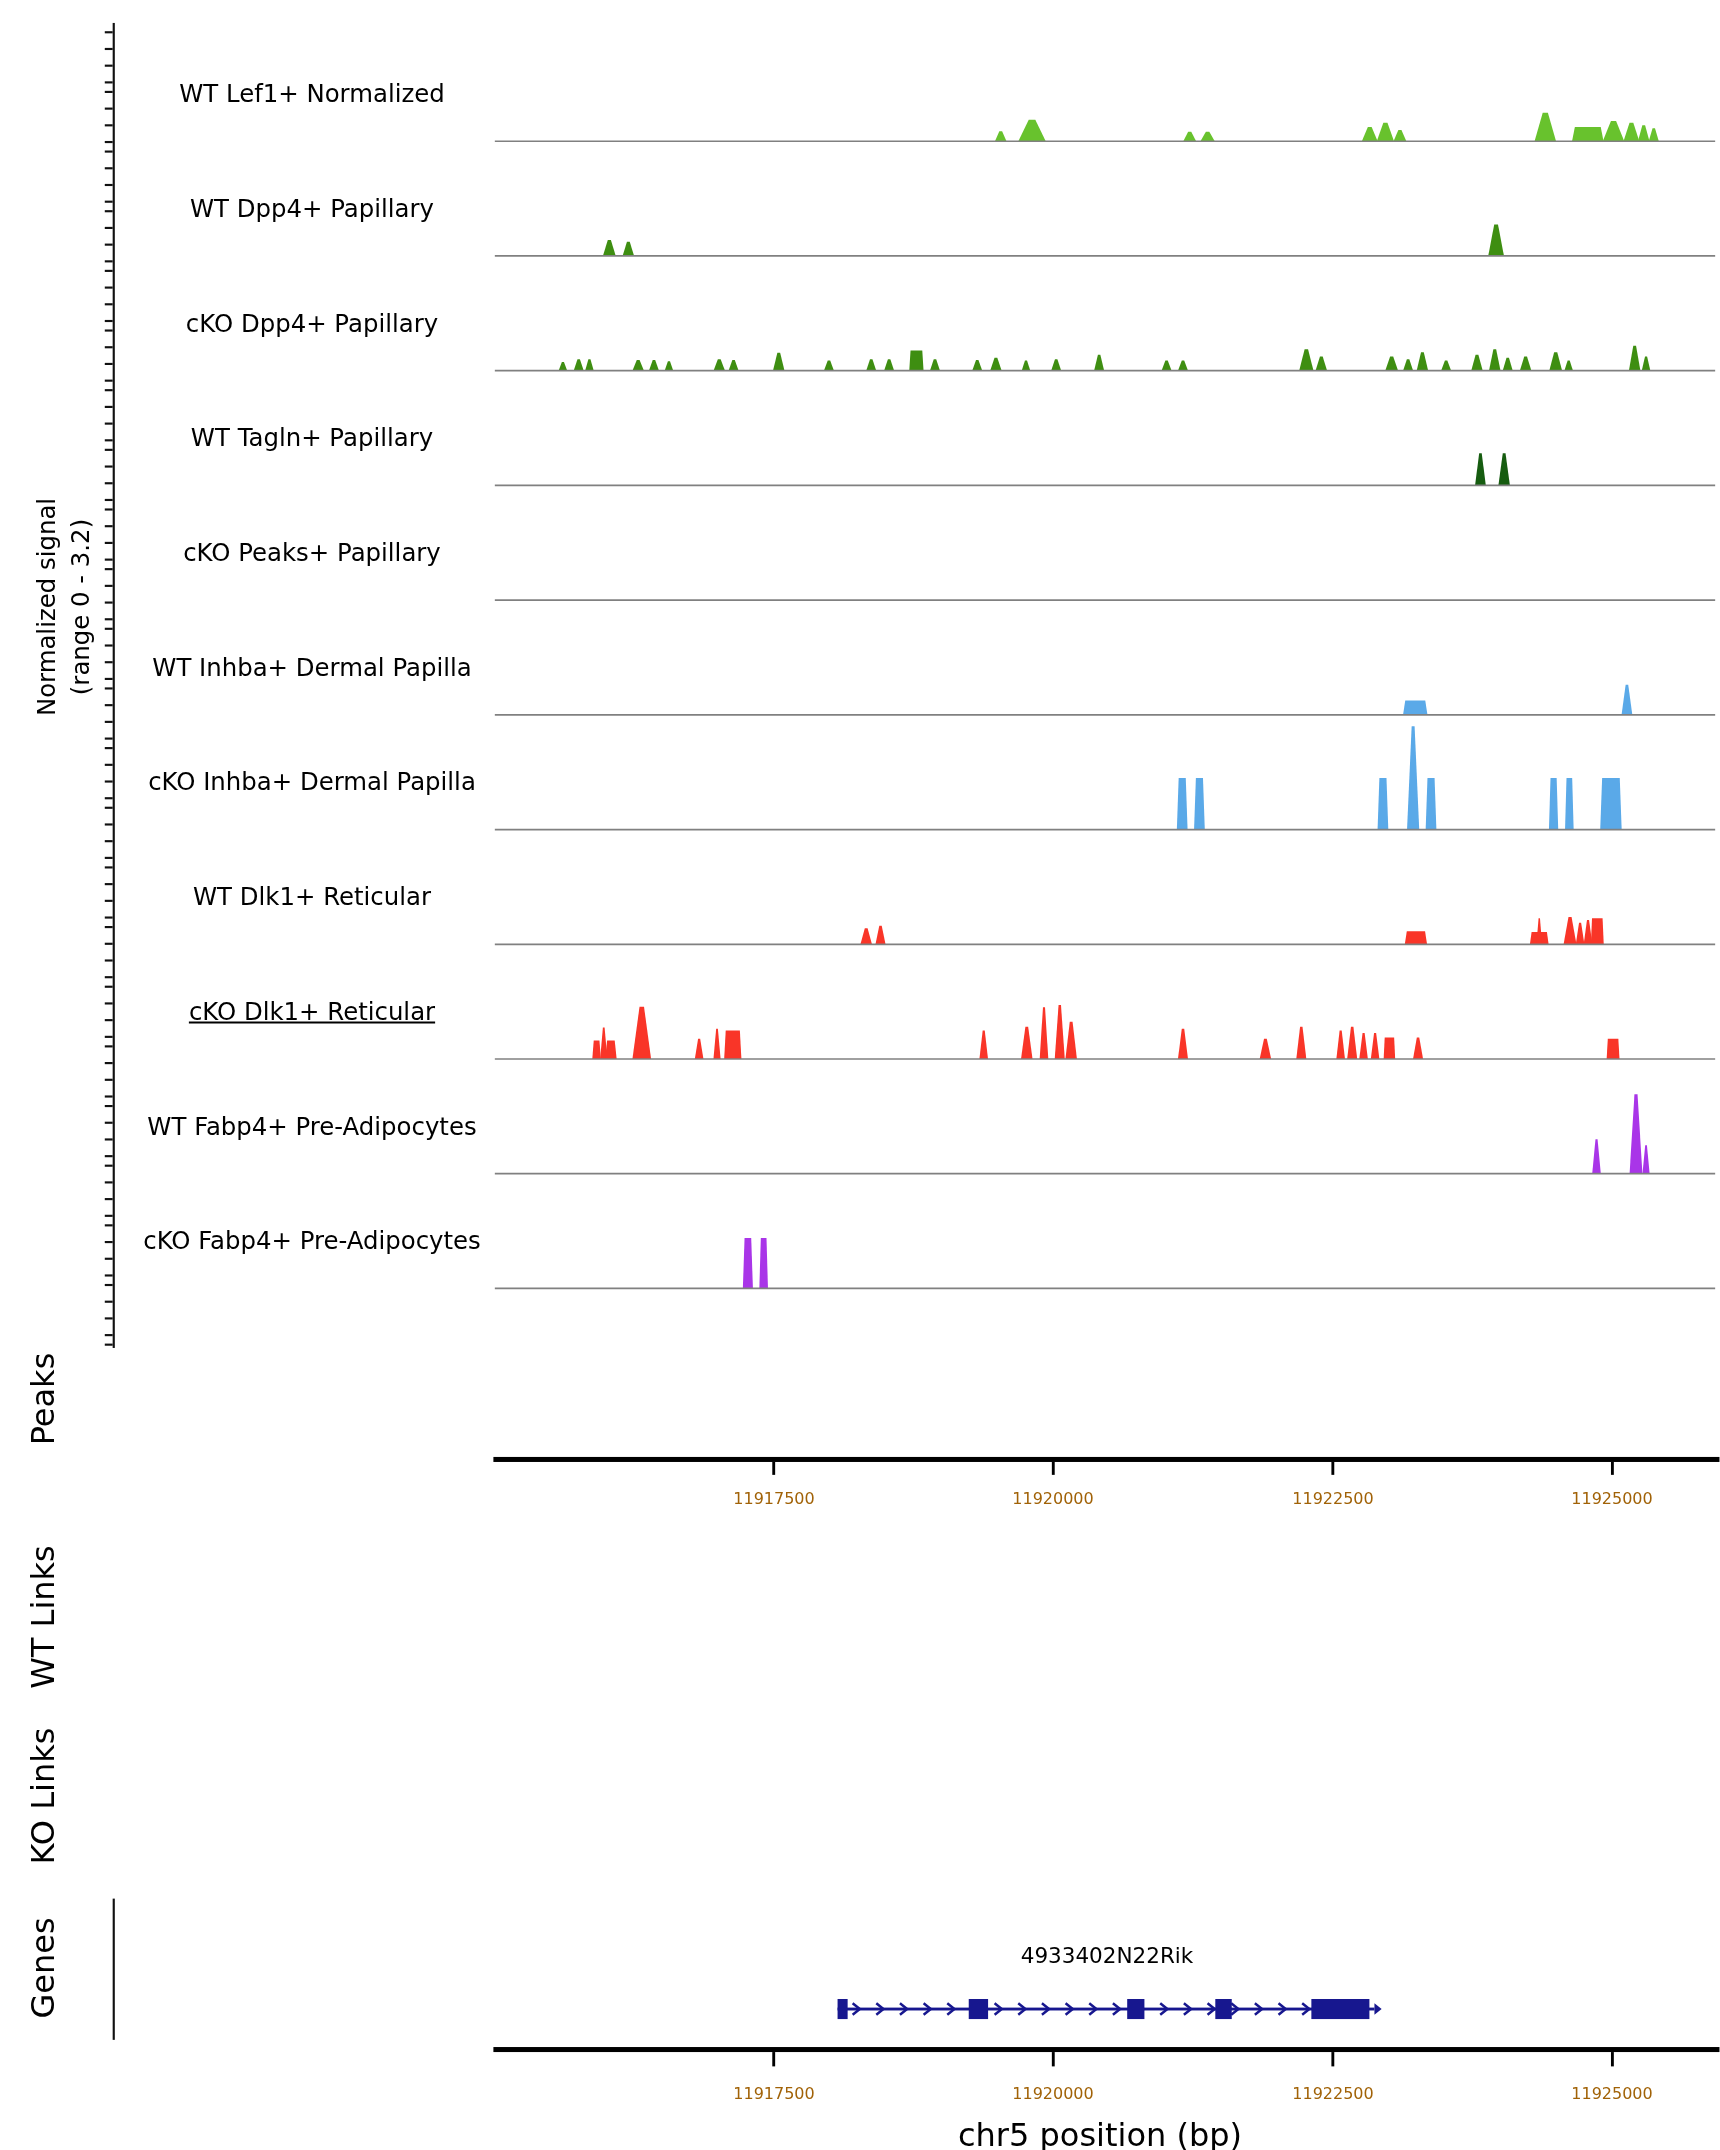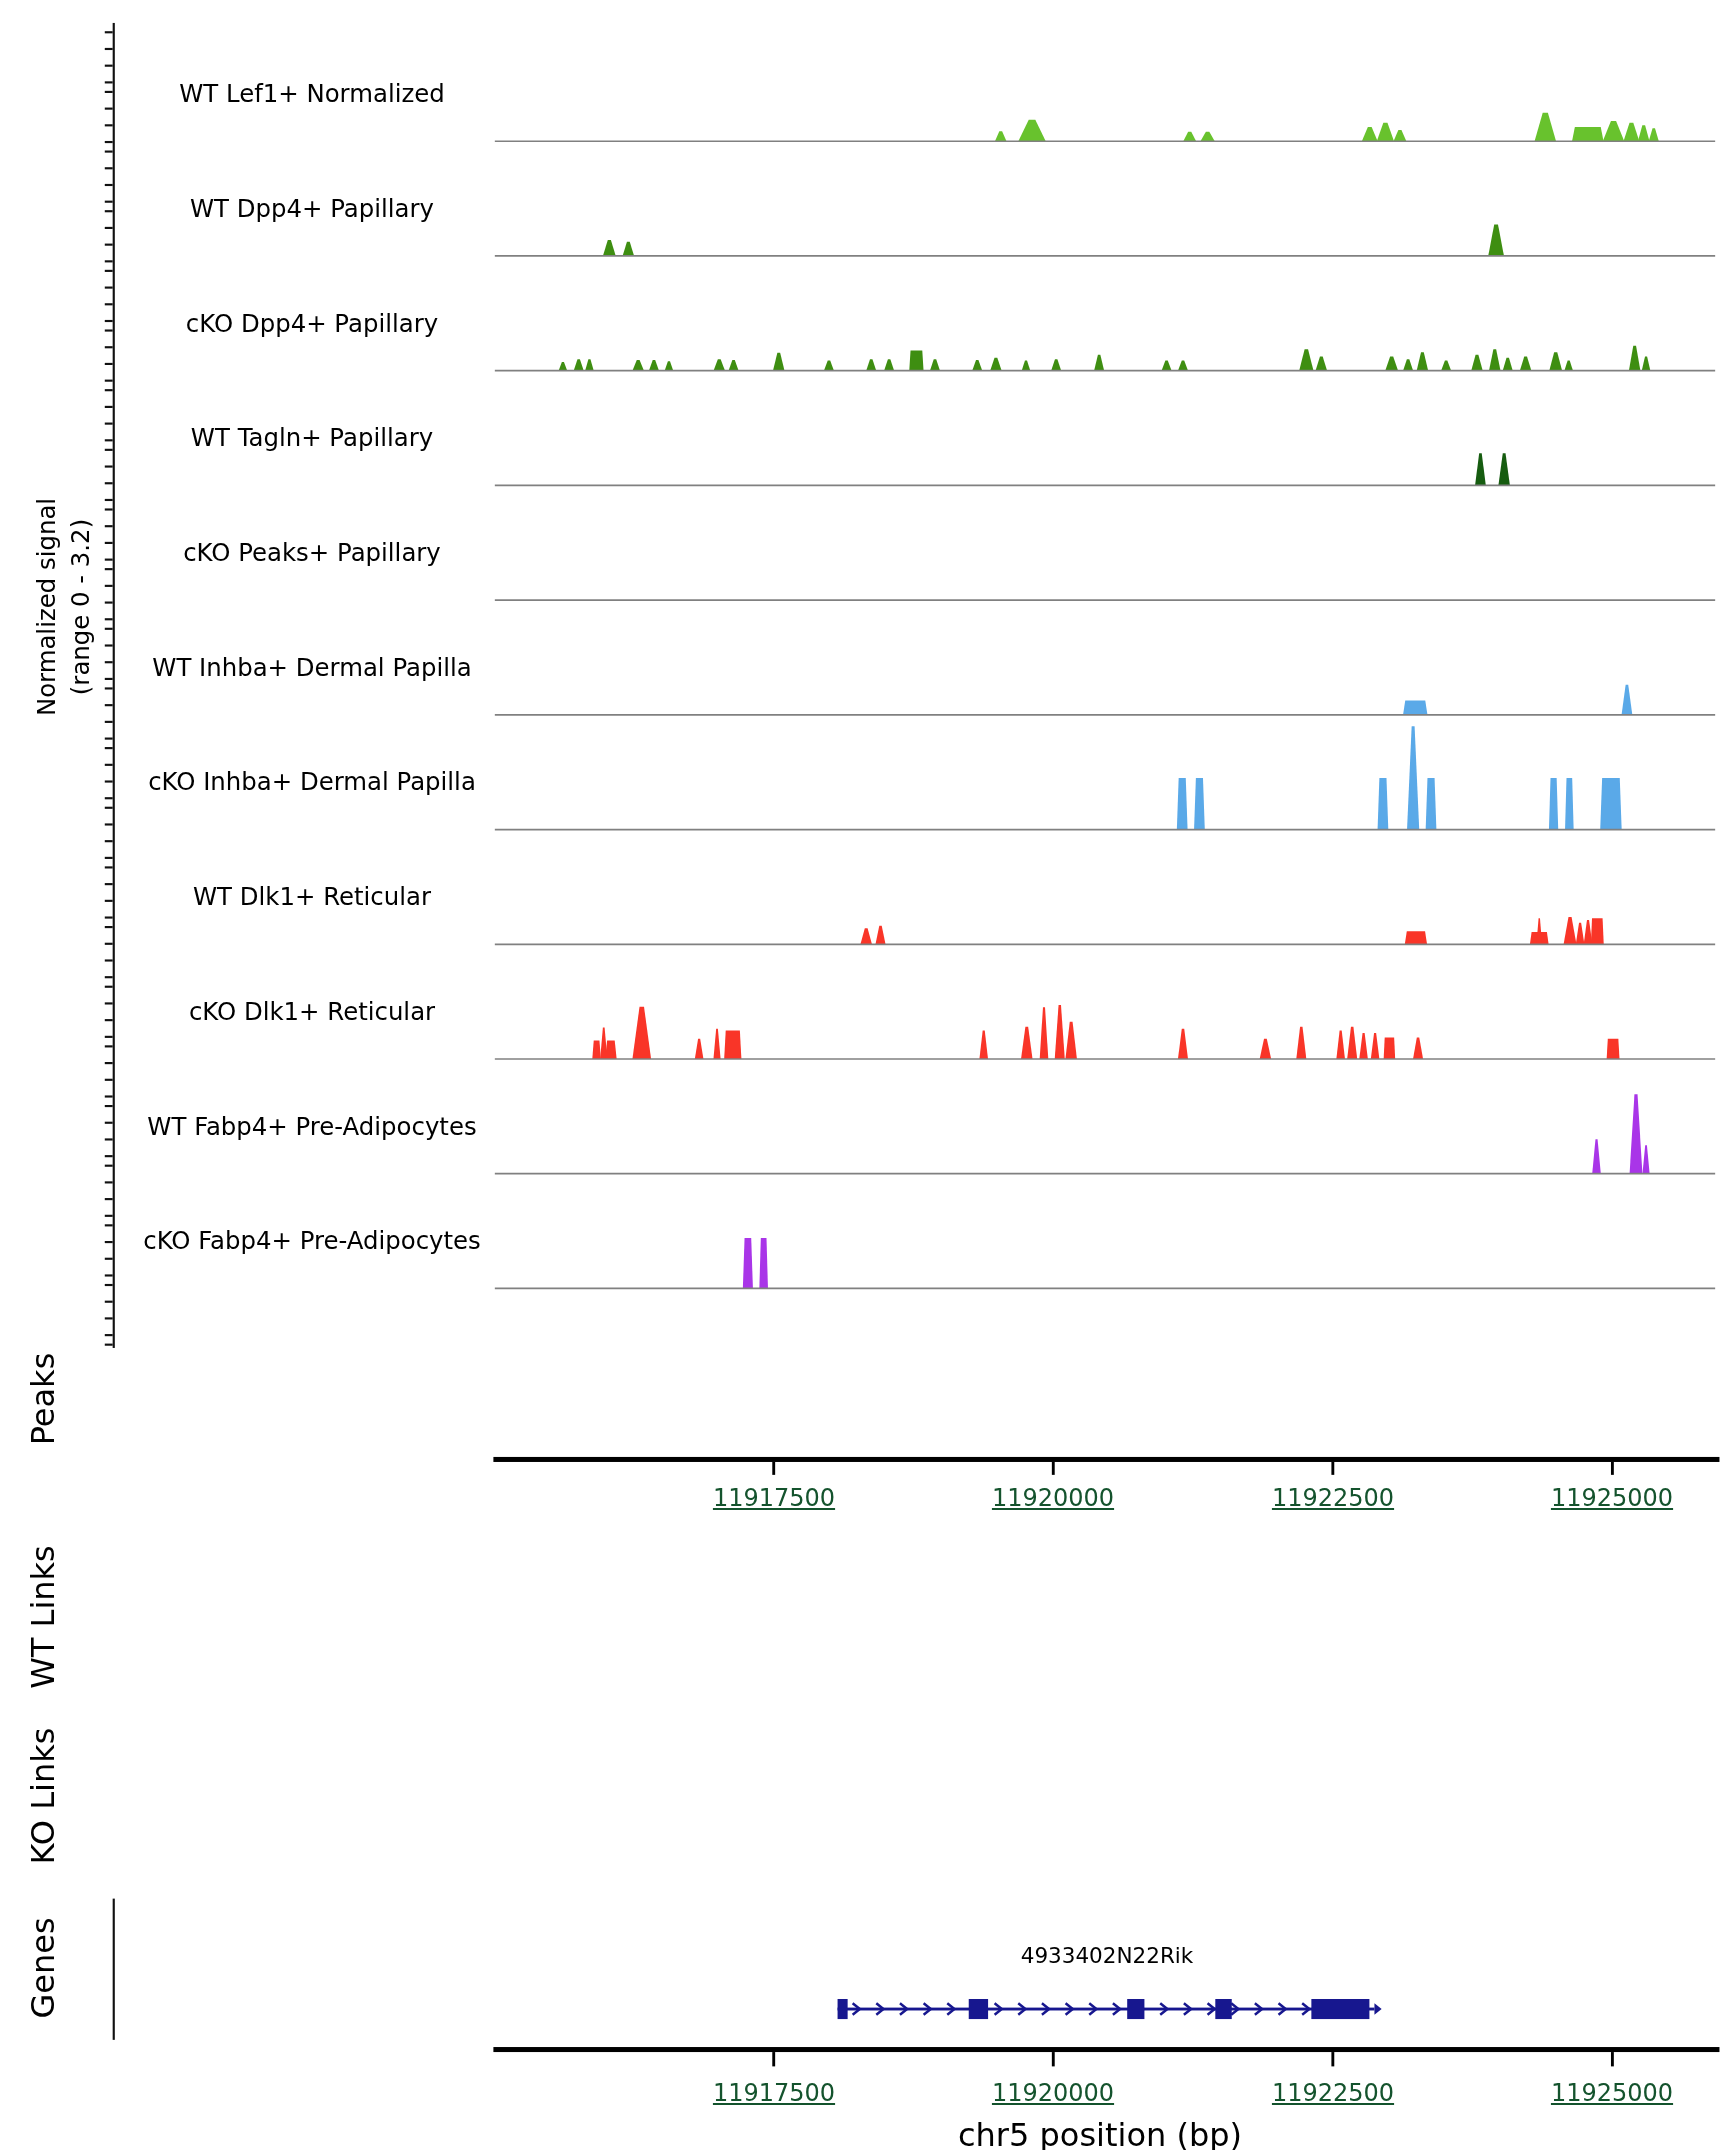--- a/index.html
+++ b/index.html
@@ -2,21 +2,21 @@
 <html style="font-size:11.5px"><head>
 <meta charset="utf-8">
 <style>
   html,body{margin:0;padding:0;background:#ffffff;}
   body{width:1721px;height:2151px;font-family:"DejaVu Sans","Liberation Sans",sans-serif;}
   .fig{position:relative;width:1721px;height:2151px;background:#fff;overflow:hidden;}
   #chart{position:absolute;left:0;top:0;}
   .lbl{position:absolute;transform:translate(-50%,-50%);white-space:nowrap;color:#000;}
   .rot{transform:translate(-50%,-50%) rotate(-90deg);}
   .track-lbl{font-size:24.4px;}
-  .tick-lbl{font-size:24px;color:#14532d;text-decoration:underline;}
+  .tick-lbl{font-size:16px;color:#a16207;}
   .sec-lbl{font-size:32px;}
   .ylab{font-size:24.4px;}
   .xlab{font-size:32px;}
   .gene-lbl{font-size:21.5px;}
 </style>
 </head>
 <body>
 
 <div class="fig">
 
@@ -297,21 +297,21 @@
   <div class="lbl rot ylab" style="left:80px;top:607px;">(range 0 - 3.2)</div>
 
   <div class="lbl track-lbl" style="left:312px;top:93px;">WT Lef1+ Normalized</div>
   <div class="lbl track-lbl" style="left:312px;top:208px;">WT Dpp4+ Papillary</div>
   <div class="lbl track-lbl" style="left:312px;top:323px;">cKO Dpp4+ Papillary</div>
   <div class="lbl track-lbl" style="left:312px;top:437px;text-align:right;">WT Tagln+ Papillary</div>
   <div class="lbl track-lbl" style="left:312px;top:552px;">cKO Peaks+ Papillary</div>
   <div class="lbl track-lbl" style="left:312px;top:667px;">WT Inhba+ Dermal Papilla</div>
   <div class="lbl track-lbl" style="left:312px;top:781px;">cKO Inhba+ Dermal Papilla</div>
   <div class="lbl track-lbl" style="left:312px;top:896px;">WT Dlk1+ Reticular</div>
-  <div class="lbl track-lbl" style="left:312px;top:1011px;">cKO Dlk1+ Reticular</div>
+  <div class="lbl track-lbl" style="left:312px;top:1011px;text-decoration:underline;">cKO Dlk1+ Reticular</div>
   <div class="lbl track-lbl" style="left:312px;top:1126px;">WT Fabp4+ Pre-Adipocytes</div>
   <div class="lbl track-lbl" style="left:312px;top:1240px;">cKO Fabp4+ Pre-Adipocytes</div>
 
   <div class="lbl rot sec-lbl" style="left:43px;top:1399px;">Peaks</div>
   <div class="lbl rot sec-lbl" style="left:43px;top:1617px;">WT Links</div>
   <div class="lbl rot sec-lbl" style="left:43px;top:1796px;">KO Links</div>
   <div class="lbl rot sec-lbl" style="left:43px;top:1968px;">Genes</div>
 
   <div class="lbl tick-lbl" style="left:774px;top:1498px;">11917500</div>
   <div class="lbl tick-lbl" style="left:1053px;top:1498px;">11920000</div>

